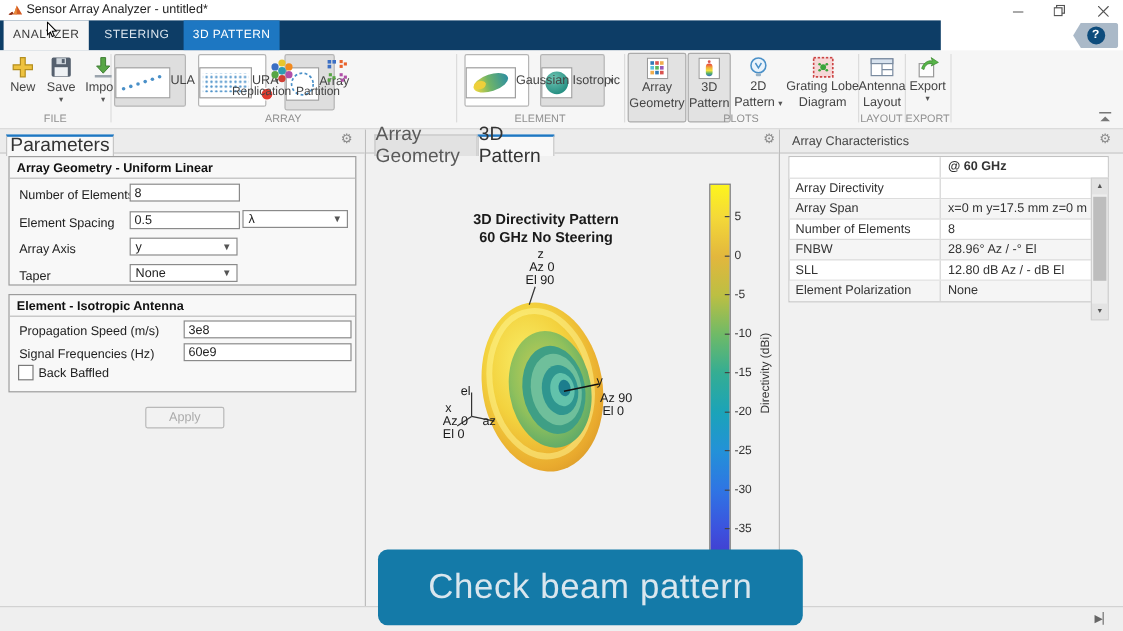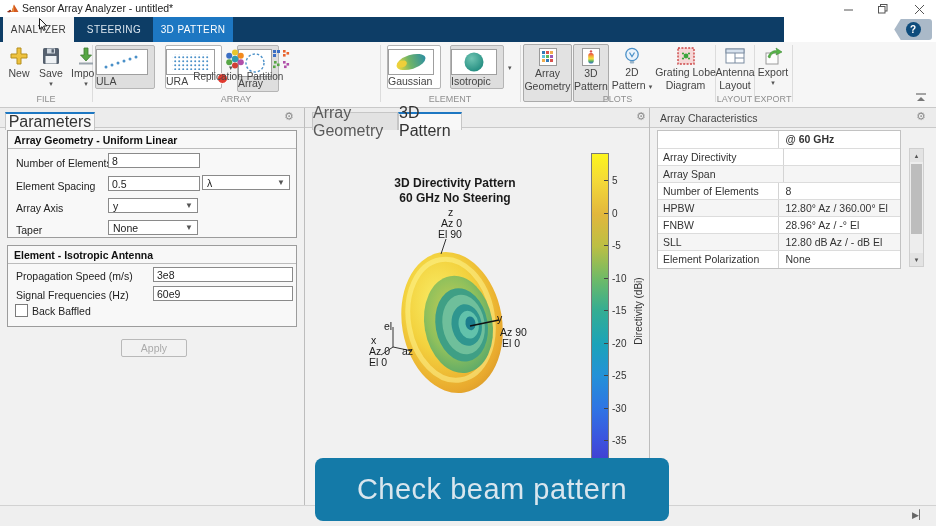--- a/index.html
+++ b/index.html
@@ -23,21 +23,21 @@
               font-weight:bold;display:flex;align-items:center;justify-content:center;margin-left:8px;}
   
   .ribbon{left:0;top:42px;width:936px;height:66px;background:#f6f6f6;border-bottom:1px solid #c9c9c9;box-sizing:border-box;}
   .secdiv{position:absolute;top:3px;width:1px;height:57px;background:#dcdcdc;}
   .seclabel{position:absolute;top:52px;font-size:9px;color:#8f8f8f;text-align:center;}
   .tool{position:absolute;display:flex;flex-direction:column;align-items:center;gap:1px;}
   .tool .lbl{font-size:10.5px;color:#444;white-space:nowrap;line-height:12px;text-align:center;}
   .tool.sel{background:#e2e2e2;border:1px solid #ababab;border-radius:2px;}
   .dd{font-size:7px;color:#555;line-height:7px;}
   .bigbtn{position:absolute;border:1px solid #b5b5b5;border-radius:2px;background:#fff;
-          display:flex;flex-direction:column;align-items:flex-start;box-sizing:border-box;}
+          display:flex;flex-direction:row;align-items:center;box-sizing:border-box;}
   .bigbtn.sel{background:#dedede;}
   .iconframe{background:#fff;border:1px solid #9f9f9f;margin-top:3px;display:flex;align-items:center;justify-content:center;}
   .bigbtn .lbl{font-size:10.5px;color:#444;line-height:13px;}
   
   .panel{position:absolute;top:108px;height:397px;background:#f1f1f1;box-sizing:border-box;}
   .panelhead{position:absolute;left:0;top:0;right:0;height:19px;background:#ececec;border-bottom:1px solid #c9c9c9;}
   .ptab{position:absolute;top:4px;height:18px;display:flex;align-items:center;justify-content:center;
         font-size:16px;color:#5a5a5a;background:#e2e2e2;border:1px solid #c6c6c6;border-bottom:none;box-sizing:border-box;}
   .ptab.active{background:#f8f8f8;border-top:2px solid #1d77c2;color:#333;}
   .gear{position:absolute;color:#8c8c8c;font-size:11px;line-height:11px;}
@@ -463,38 +463,35 @@
     <div class="cticklabel" style="left:307px;top:327px">-35</div>
   <div class="ann" style="left:328px;top:258px;transform:rotate(-90deg);transform-origin:0 0;width:110px;text-align:center;font-size:10px;color:#333">Directivity (dBi)</div>
 </div>
 
 <div class="panel" style="left:650px;width:286px">
   <div class="panelhead">
     <div class="abs" style="left:10px;top:4px;font-size:10.5px;color:#444">Array Characteristics</div>
     <div class="gear" style="left:266px;top:3px">⚙</div>
   </div>
 
-  <div class="ctable" style="left:7px;top:22px;width:244px">
+  <div class="ctable" style="left:7px;top:22px;width:267px">
     <div class="crow hdr">
       <div class="cname"></div>
       <div class="cval">@ 60 GHz</div>
     </div>
     <div class="crow">
       <div class="cname">Array Directivity</div>
     </div>
     <div class="crow">
       <div class="cname">Array Span</div>
+      <div class="cval">x=0 m y=17.5 mm z=0 m</div>
     </div>
     <div class="crow">
       <div class="cname">Number of Elements</div>
       <div class="cval">8</div>
-    </div>
-    <div class="crow">
-      <div class="cname">HPBW</div>
-      <div class="cval">12.80° Az / 360.00° El</div>
     </div>
     <div class="crow">
       <div class="cname">FNBW</div>
       <div class="cval">28.96° Az / -° El</div>
     </div>
     <div class="crow">
       <div class="cname">SLL</div>
       <div class="cval">12.80 dB Az / - dB El</div>
     </div>
     <div class="crow" style="border-bottom:none">

